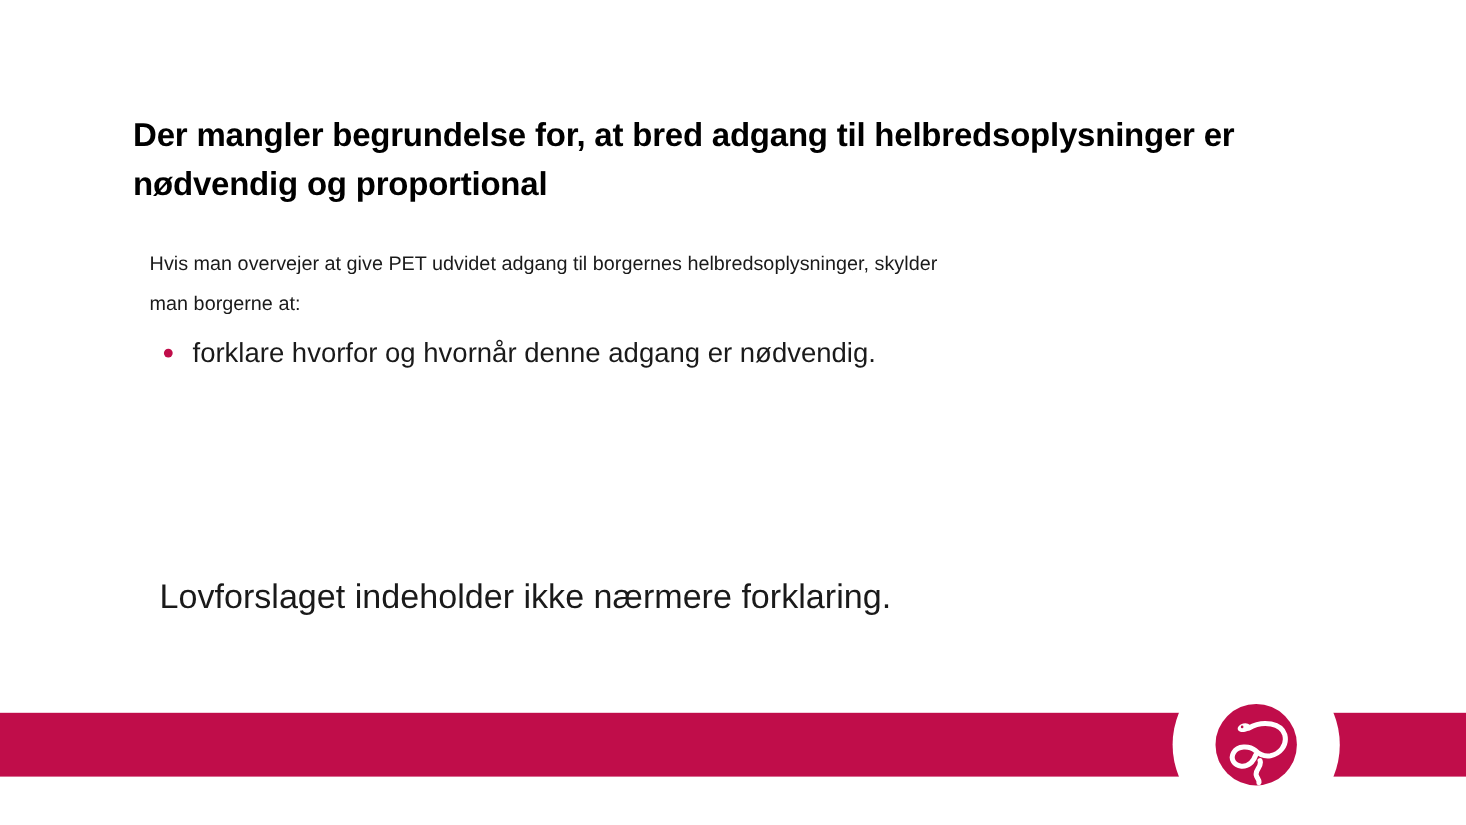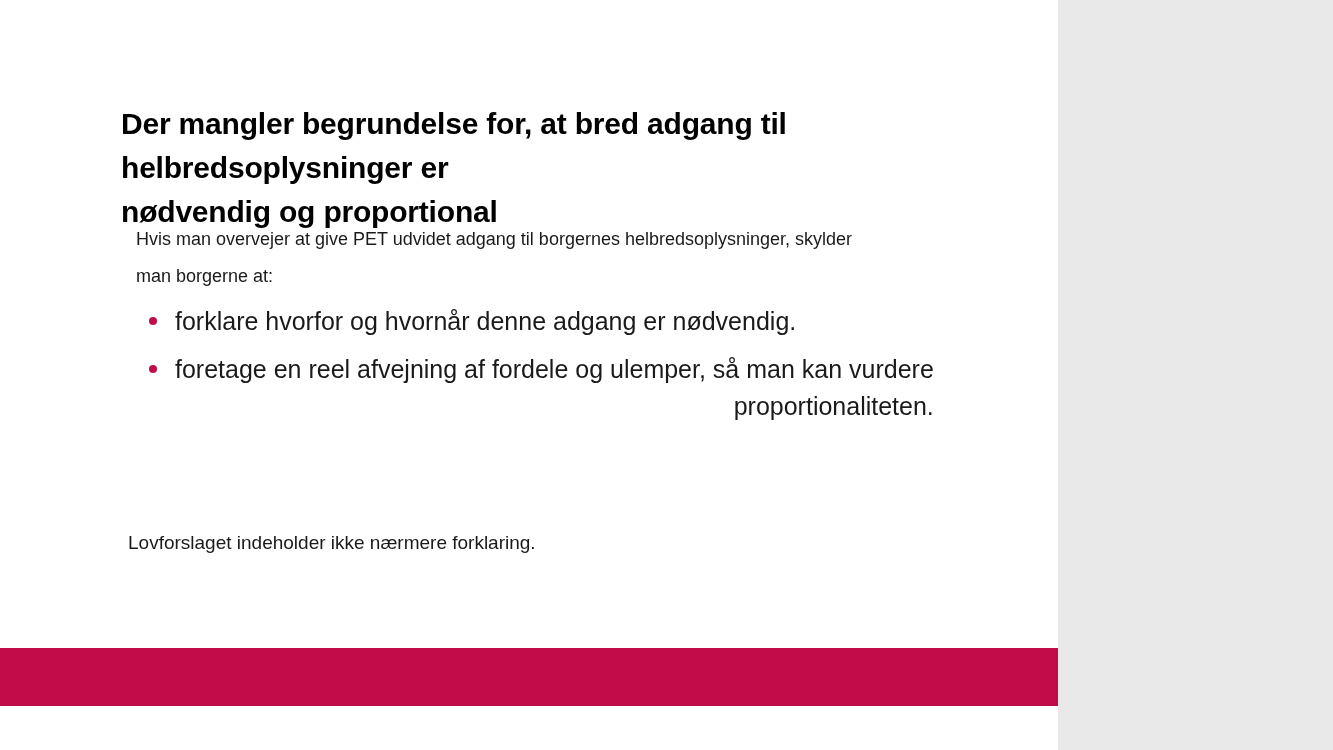--- a/index.html
+++ b/index.html
@@ -1,18 +1,18 @@
 <!DOCTYPE html>
 <html lang="da" style="--red: #C00D4A; --text: #1A1A1A;"><head>
 <meta charset="utf-8">
 <style>
   :root { --red:#C00D4A; --text:#1A1A1A; }
   html,body { margin:0; padding:0; background:#e9e9e9; }
   .slide {
-    position:relative; width:1058px; height:750px;
+    position:relative; width:1333px; height:750px;
     background:#FFFFFF; overflow:hidden;
     font-family:"Liberation Sans", sans-serif;
   }
   .title {
     position:absolute; left:121px; top:102px; margin:0;
     font-size:30px; font-weight:700; line-height:44px;
     color:#000; letter-spacing:-0.2px; white-space:pre-line;
   }
   .intro {
     position:absolute; left:136px; top:221px; margin:0;
@@ -26,22 +26,22 @@
   .bullet { display:flex; align-items:flex-start; margin-bottom:11px; }
   .dot {
     flex:0 0 8px; width:8px; height:8px; border-radius:50%;
     background:var(--red); margin-top:14px; margin-right:18px;
   }
   .bullet-text {
     font-size:25px; line-height:37px; color:var(--text);
     white-space:pre-line;
   }
   .closing {
-    position:absolute; left:128px; top:524px; margin:0;
-    font-size:19px; line-height:37px; color:var(--text);
+    position:absolute; left:145px; top:524px; margin:0;
+    font-size:31px; line-height:37px; color:var(--text);
   }
   .footer-band {
     position:absolute; left:0; top:648px; width:1333px; height:58px;
     background:var(--red);
   }
   .footer-gap {
     position:absolute; left:1066px; top:601px; width:152px; height:152px;
     border-radius:50%; background:#FFFFFF;
   }
   .logo-circle {
@@ -59,25 +59,20 @@
 nødvendig og proportional</h1>
 
   <p class="intro">Hvis man overvejer at give PET udvidet adgang til borgernes helbredsoplysninger, skylder
 man borgerne at:</p>
 
   <ul class="bullets">
     <li class="bullet">
       <span class="dot"></span>
       <span class="bullet-text">forklare hvorfor og hvornår denne adgang er nødvendig.</span>
     </li>
-    <li class="bullet">
-      <span class="dot"></span>
-      <span class="bullet-text">foretage en reel afvejning af fordele og ulemper, så man kan vurdere
-proportionaliteten.</span>
-    </li>
   </ul>
 
   <p class="closing">Lovforslaget indeholder ikke nærmere forklaring.</p>
 
   <div class="footer-band"></div>
   <div class="footer-gap"></div>
 
   <div class="logo-circle">
     <svg viewBox="0 0 74 74" xmlns="http://www.w3.org/2000/svg" aria-hidden="true">
       <g fill="none" stroke="#FFFFFF" stroke-width="4.6" stroke-linecap="round">

